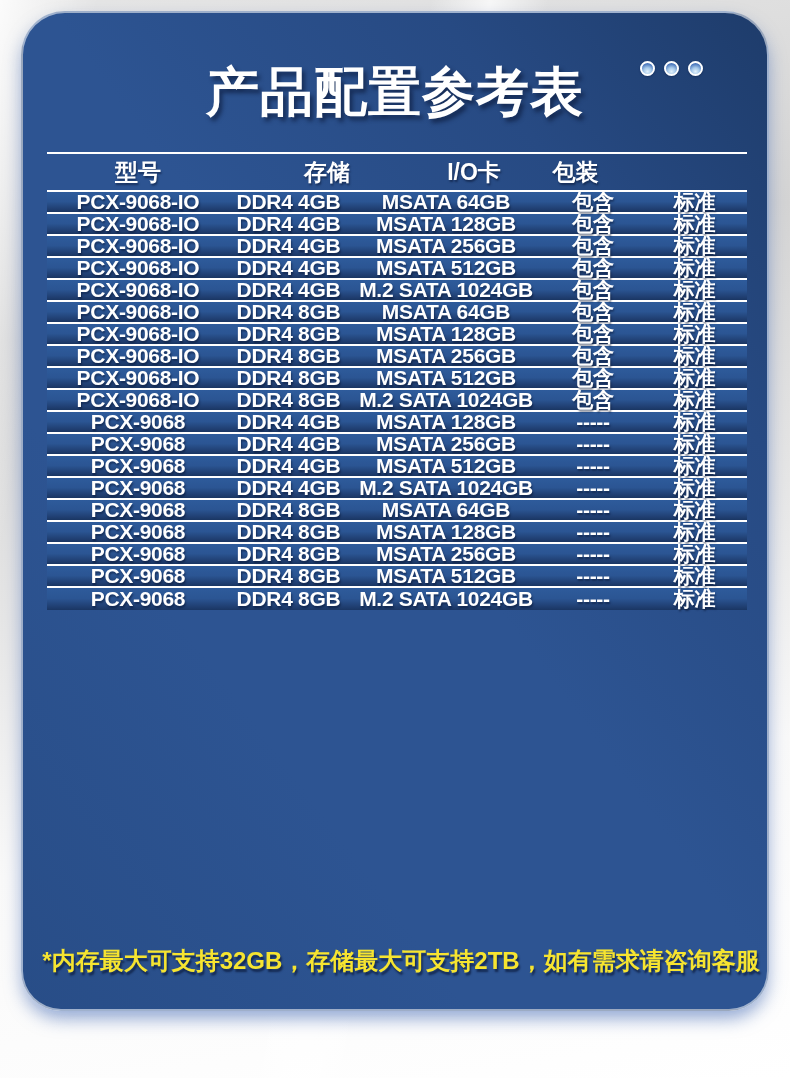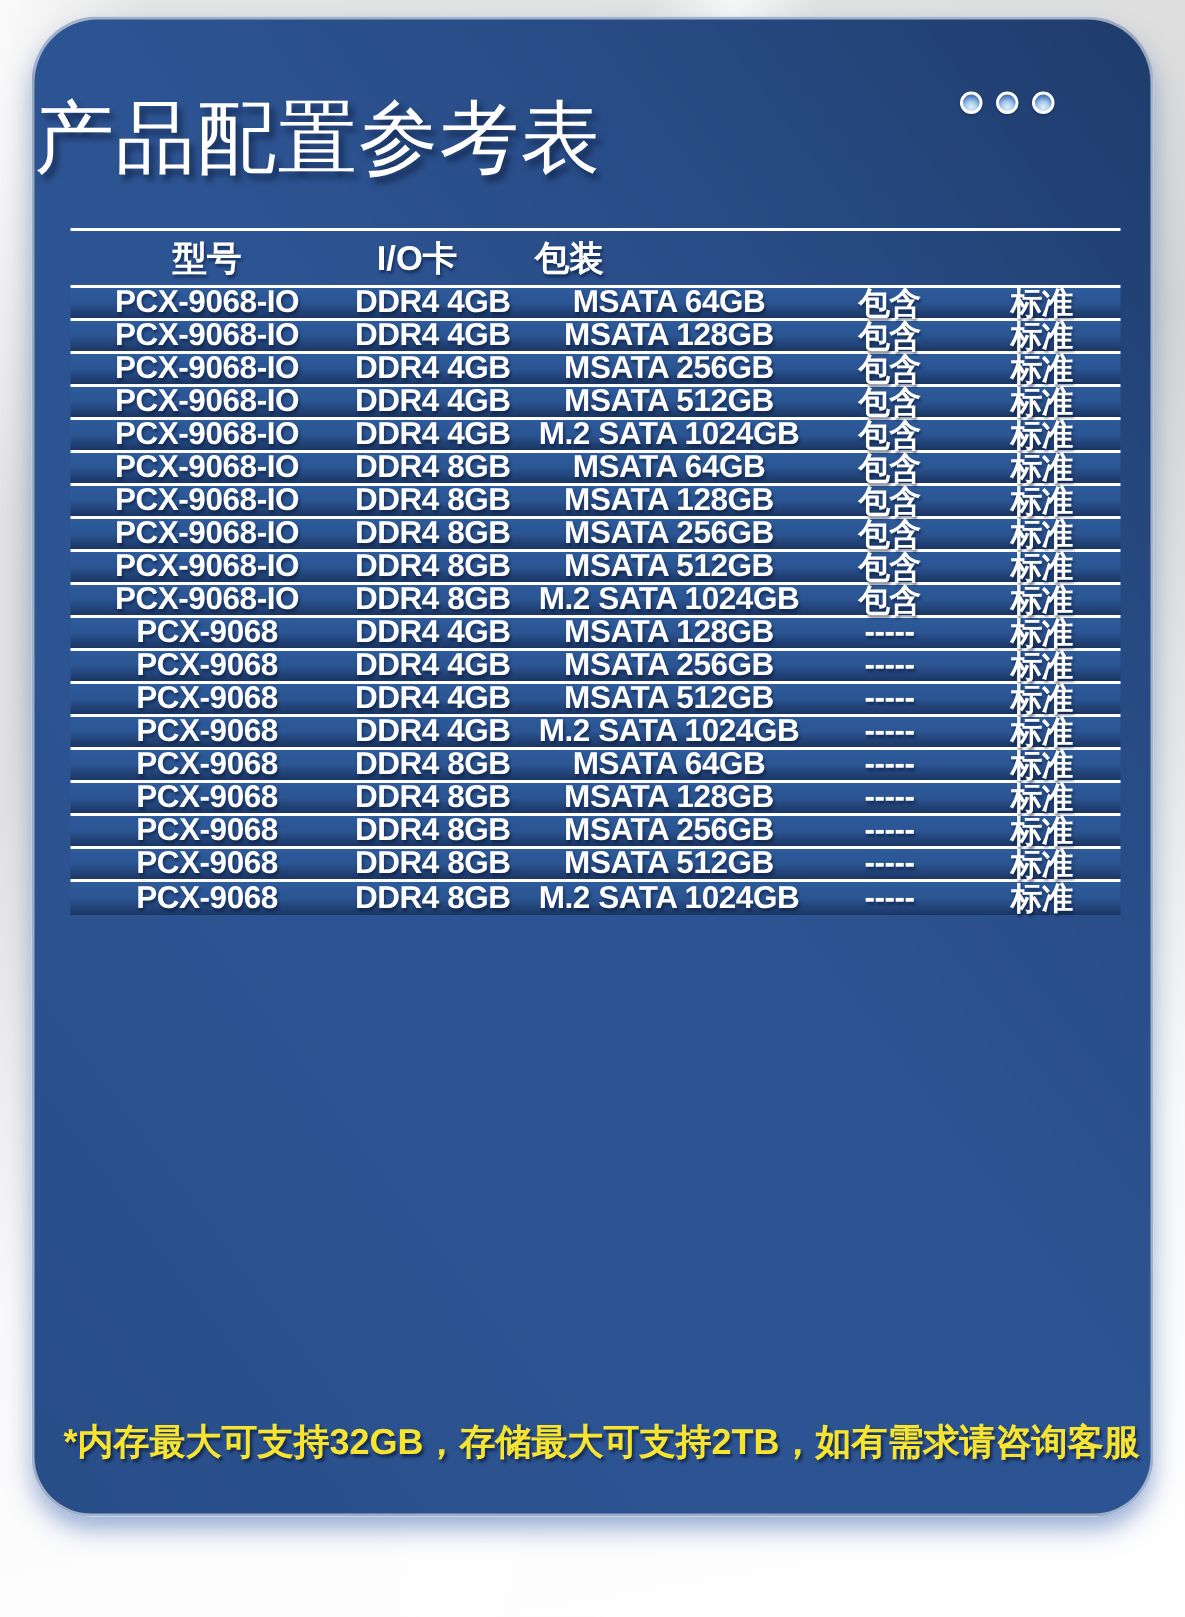--- a/index.html
+++ b/index.html
@@ -17,22 +17,22 @@
   }
   .card{
     position:absolute;left:21px;top:11px;width:748px;height:1000px;
     border-radius:44px 44px 40px 40px;
     background:linear-gradient(to bottom left,#1e3c6b 0%,#274a83 22%,#2d5492 48%,#2d5492 70%,#284d87 100%);
     border:2px solid rgba(255,255,255,.55);
     box-shadow:0 9px 18px -2px rgba(80,115,185,.65), 0 4px 0 -1px rgba(255,255,255,.9);
     box-sizing:border-box;
   }
   .title{
-    position:absolute;left:0;right:0;top:44px;
-    font-size:53px;font-weight:400;color:#ffffff;letter-spacing:1px;
+    position:absolute;left:0;right:0;top:44px;text-align:center;
+    font-size:53px;font-weight:700;color:#ffffff;letter-spacing:1px;
     text-shadow:3px 4px 4px rgba(8,20,50,.6);
     white-space:nowrap;
   }
   .dots{position:absolute;top:48px;right:64px;display:flex;gap:9px;}
   .dot{
     width:11px;height:11px;border-radius:50%;
     border:2px solid #ffffff;
     background:radial-gradient(circle at 50% 78%, #e2f1fb 0%, #a6c9ea 38%, #4a77bd 75%, #3a66ad 100%);
     box-shadow:0 1px 2px rgba(10,25,60,.4);
   }
@@ -72,20 +72,21 @@
   <div class="title">产品配置参考表</div>
   <div class="dots">
       <span class="dot"></span>
       <span class="dot"></span>
       <span class="dot"></span>
     </div>
 
   <div class="cfg-table">
     <div class="thead">
         <div class="cell th c0">型号</div>
+        <div class="cell th c2">存储</div>
         <div class="cell th c3">I/O卡</div>
         <div class="cell th c4">包装</div>
       </div>
     <div class="tbody">
         <div class="trow">
           <div class="cell c0">PCX-9068-IO</div>
           <div class="cell c1">DDR4 4GB</div>
           <div class="cell c2">MSATA 64GB</div>
           <div class="cell c3">包含</div>
           <div class="cell c4">标准</div>

